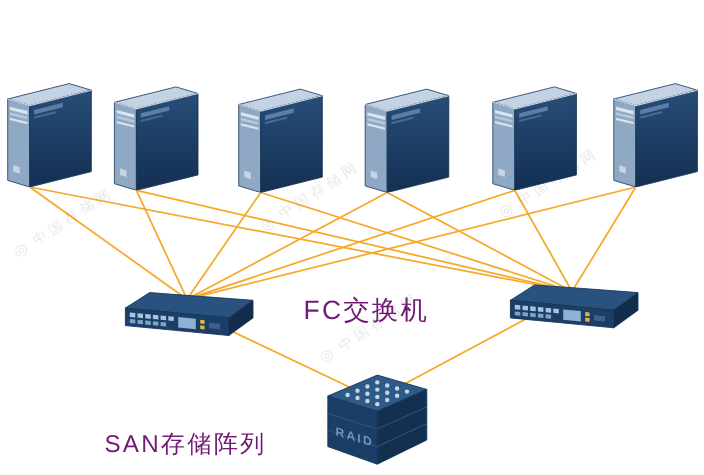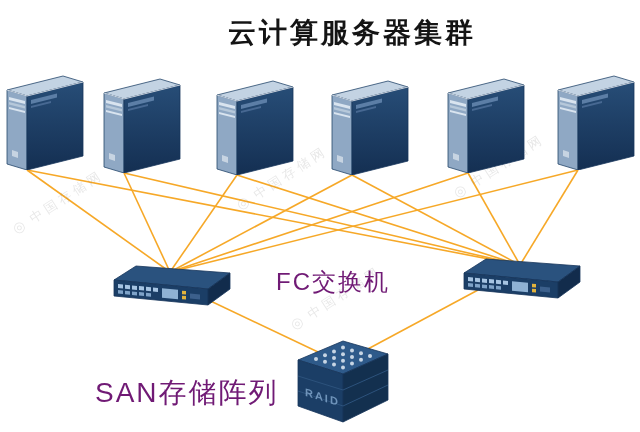--- a/index.html
+++ b/index.html
@@ -11,21 +11,21 @@
   }
   .abs { position:absolute; }
   .title {
     font-size:28px; font-weight:bold; color:#141414;
     letter-spacing:3px; white-space:nowrap;
   }
   .node-label {
     font-size:24px; color:#701a75; letter-spacing:2px;
     white-space:nowrap; font-weight:500;
   }
-  .label-san { font-size:28px; }
+  .label-san { font-size:22px;margin-top:15px; }
   .watermark {
     color:#707070; opacity:0.16; font-size:13px;
     letter-spacing:4px; white-space:nowrap;
     transform:rotate(-33deg); transform-origin:left center;
     user-select:none;
   }
   .watermark .emblem { margin-right:4px; font-size:14px; }
   svg { display:block; }
 </style>
 </head>
@@ -131,21 +131,20 @@
   <div class="abs watermark" style="left:238px;top:198px">
     <span class="emblem">◎</span><span>中国存储网</span>
   </div>
   <div class="abs watermark" style="left:455px;top:186px">
     <span class="emblem">◎</span><span>中国存储网</span>
   </div>
   <div class="abs watermark" style="left:292px;top:318px">
     <span class="emblem">◎</span><span>中国存储网</span>
   </div>
 
-  <div class="abs title" style="left:228px;top:14px">云计算服务器集群</div>
 
   <svg class="abs" style="left:5px;top:70px" width="80" height="100">
       <use href="#server-shape"></use>
     </svg>
   <svg class="abs" style="left:102px;top:73px" width="80" height="100">
       <use href="#server-shape"></use>
     </svg>
   <svg class="abs" style="left:215px;top:75px" width="80" height="100">
       <use href="#server-shape"></use>
     </svg>

